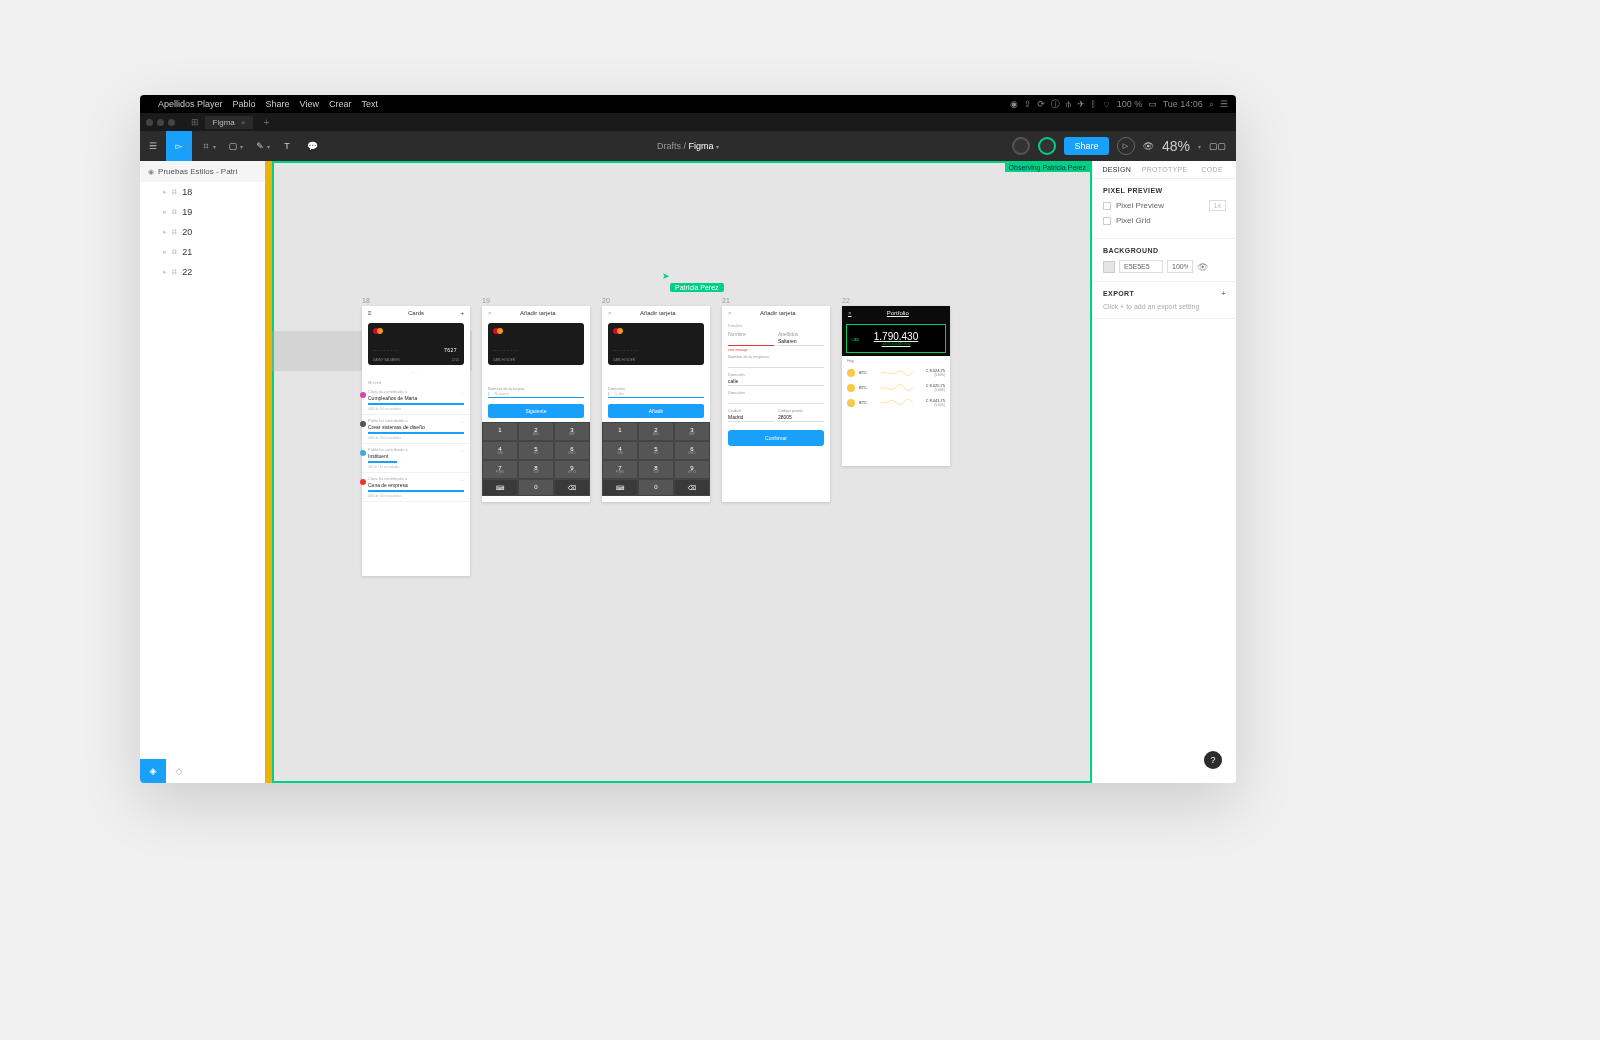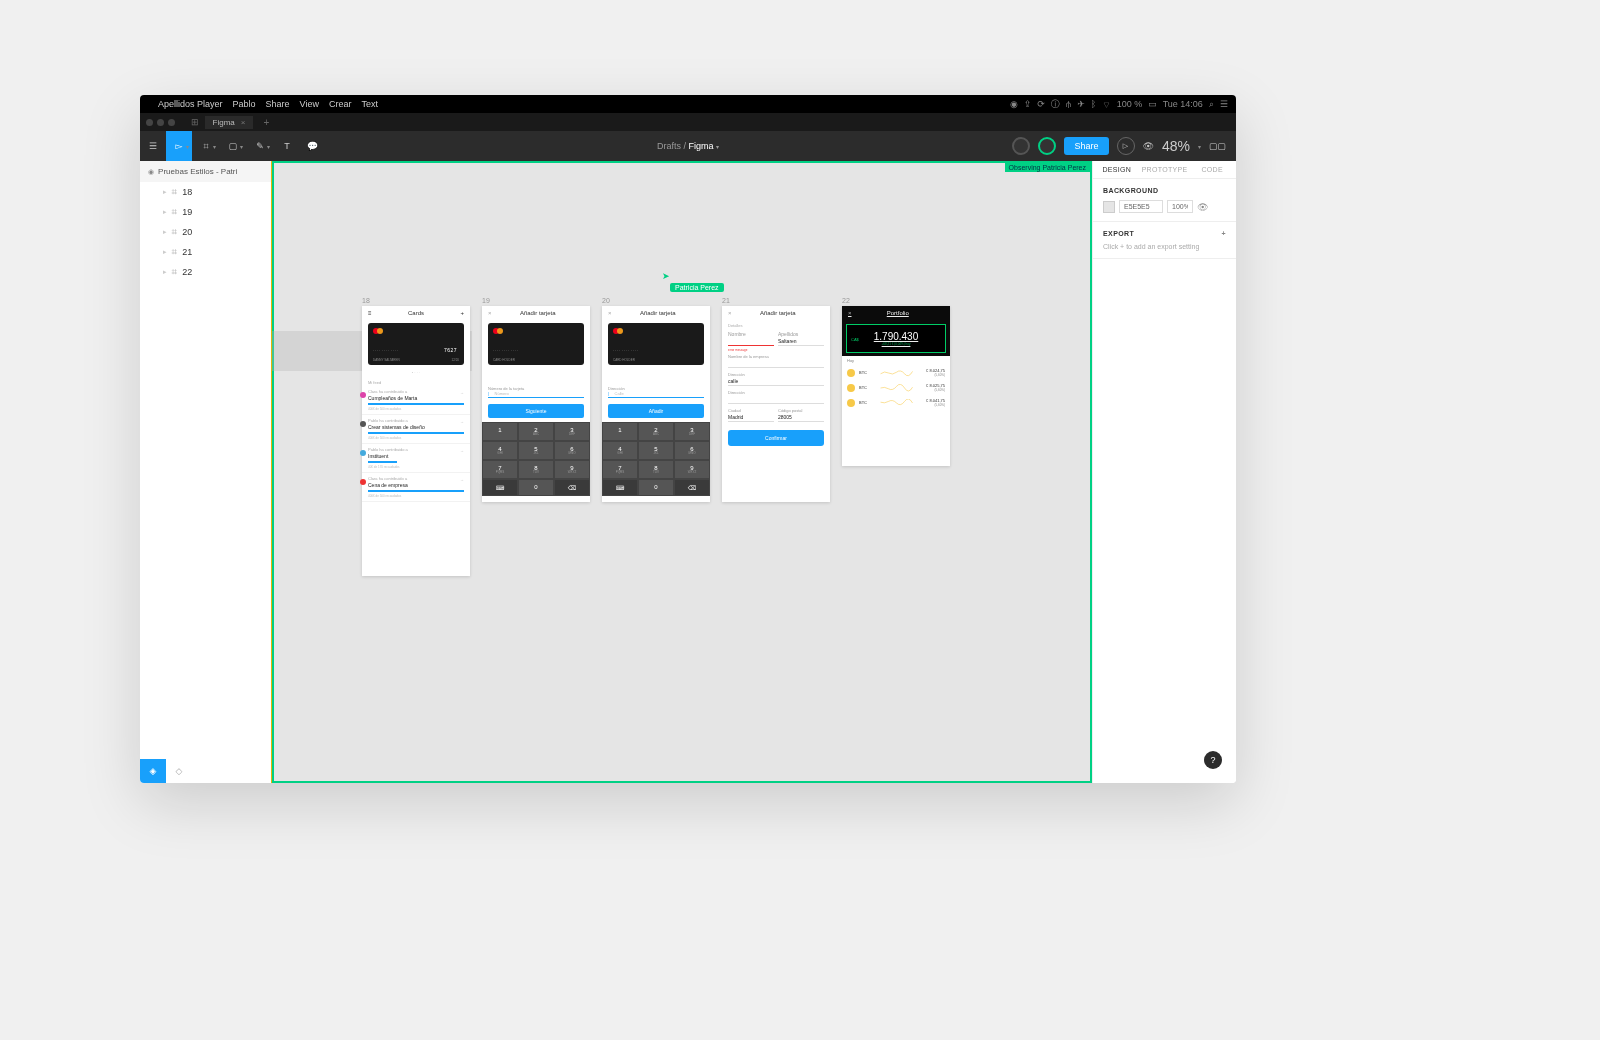--- a/index.html
+++ b/index.html
@@ -32,21 +32,21 @@
 .breadcrumb b { color: #fff; font-weight: 500; }
 .toolbar-right { margin-left: auto; display: flex; align-items: center; gap: 8px; padding-right: 10px; }
 .avatar-circle { width: 18px; height: 18px; border-radius: 50%; border: 2px solid #00d084; background: #333; }
 .avatar-circle.dark { border-color: #555; }
 .share-btn { background: #18a0fb; color: #fff; padding: 4px 10px; border-radius: 3px; font-size: 9px; }
 .play-btn { width: 18px; height: 18px; border: 1px solid #666; border-radius: 50%; display: flex; align-items: center; justify-content: center; font-size: 7px; }
 .zoom { color: #ccc; font-size: 14px; }
 
 
 .main { display: flex; height: calc(100% - 66px); }
-.left-panel { width: 132px; background: #fff; border-right: 1px solid #eab308; font-size: 9px; color: #333; position: relative; }
+.left-panel { width: 132px; background: #fff; border-right: 7px solid #eab308; font-size: 9px; color: #333; position: relative; }
 .page-title { padding: 6px 8px; background: #f5f5f5; font-size: 8px; color: #555; display:flex; align-items:center; gap:4px;}
 .page-title::before{ content:'◉'; font-size:7px; color:#888;}
 .layer-item { padding: 4px 8px 4px 18px; display: flex; align-items: center; gap: 5px; cursor: pointer; }
 .layer-item::before { content: ''; }
 .frame-icon { color: #aaa; font-size: 10px; }
 .bottom-tools { position: absolute; bottom: 0; left: 0; height: 24px; background: #18a0fb; width: 26px; display:flex; align-items:center; justify-content:center; color:#fff;}
 .bottom-tools2 { position: absolute; bottom: 0; left: 26px; height: 24px; width:26px; display:flex;align-items:center;justify-content:center;color:#aaa;}
 
 .canvas { flex: 1; background: #e5e5e5; position: relative; overflow: hidden; }
 .viewport-border { position: absolute; left: 0px; top: 0px; right: 0px; bottom: 0px; border: 2px solid #00d084; }
@@ -484,20 +484,32 @@
       </div>
     </div>
 
     <div class="right-panel">
       <div class="rtabs">
         <div class="rtab active">DESIGN</div>
         <div class="rtab">PROTOTYPE</div>
         <div class="rtab">CODE</div>
       </div>
       <div class="section">
+        <div class="section-title">PIXEL PREVIEW</div>
+        <div class="check-row">
+            <div class="cbox"></div>
+            <span>Pixel Preview</span>
+            <span class="dd-small">1x</span>
+          </div>
+        <div class="check-row">
+            <div class="cbox"></div>
+            <span>Pixel Grid</span>
+          </div>
+      </div>
+      <div class="section">
         <div class="section-title">BACKGROUND</div>
         <div class="bg-row">
           <div class="swatch"></div>
           <input class="bg-input" value="E5E5E5" style="">
           <input class="bg-pct" value="100%" style="">
           <span class="eye">👁</span>
         </div>
       </div>
       <div class="section">
         <div class="section-title"><span>EXPORT</span><span class="plus-right">+</span></div>

